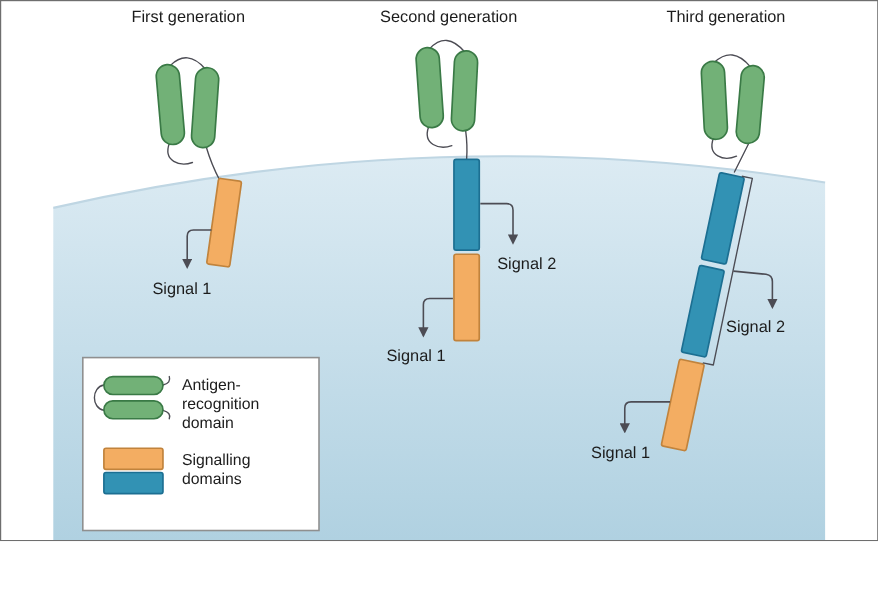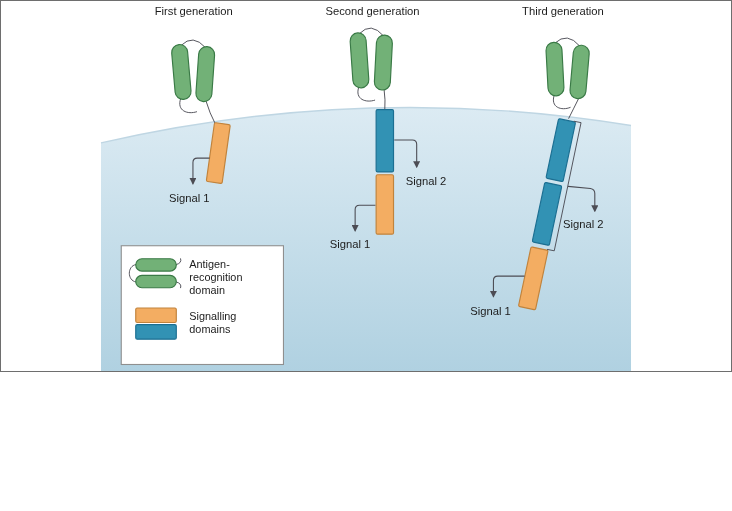--- a/index.html
+++ b/index.html
@@ -1,17 +1,17 @@
 <!DOCTYPE html>
 <html><head>
 <meta charset="utf-8">
 <style>
   html,body{margin:0;padding:0;background:#ffffff;}
   .canvas-wrap{
-    width:732px;height:372px;box-sizing:border-box;
+    width:732px;height:451px;box-sizing:border-box;
     border:1px solid #6e6e6e;background:#ffffff;
     font-family:"Liberation Sans", sans-serif;
     position:relative;overflow:hidden;
   }
   svg{display:block;width:100%;height:100%;}
   text{
     font-family:"Liberation Sans", sans-serif;
     font-size:15.5px;fill:#1c1c1c;
   }
   .gen-title{font-size:15.5px;}

